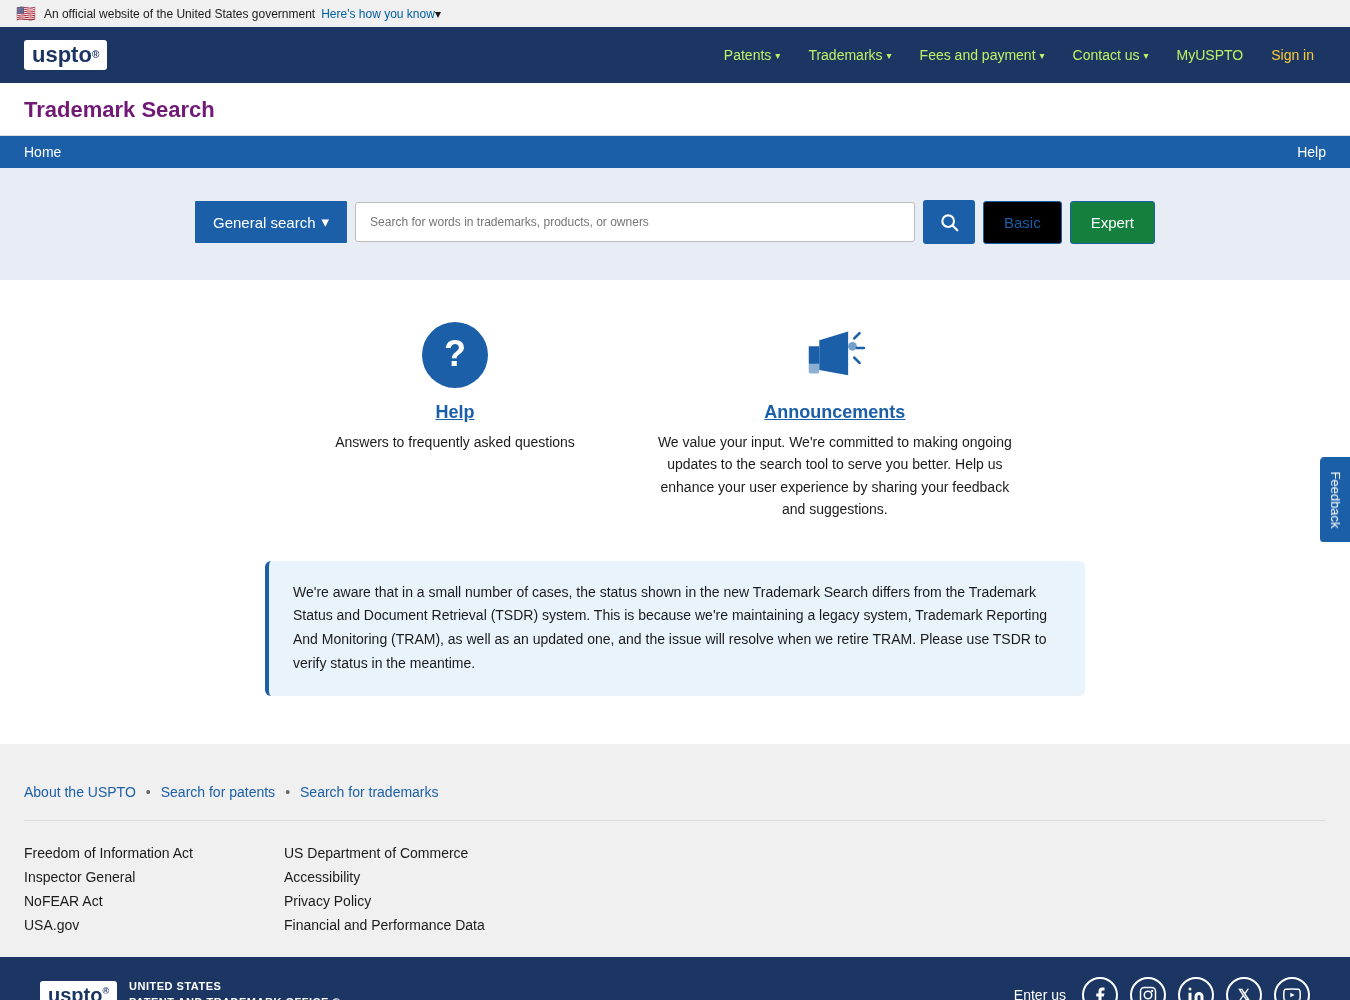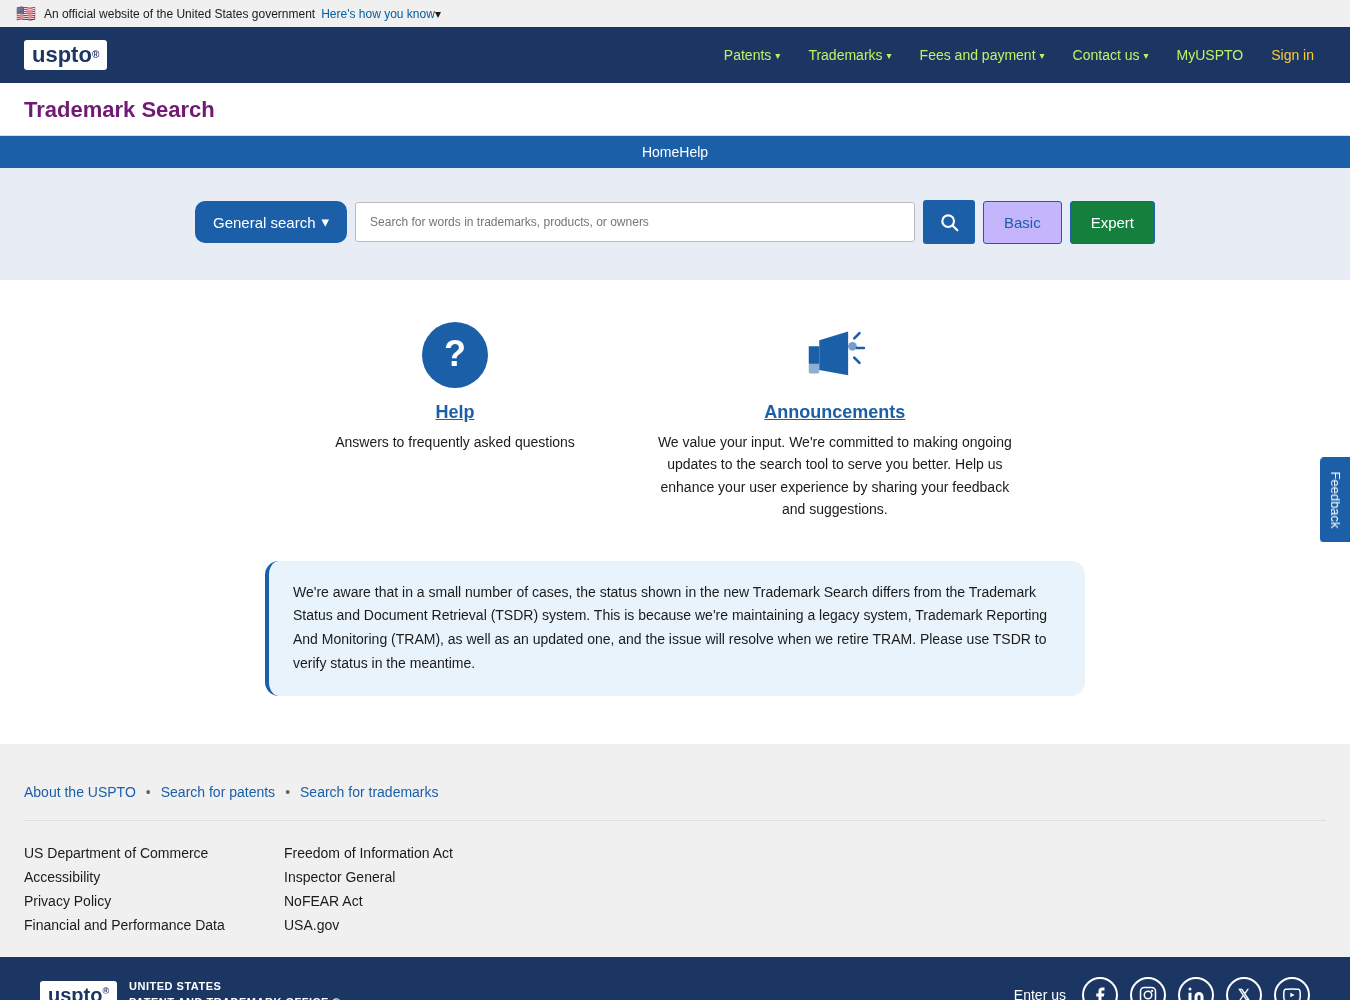--- a/index.html
+++ b/index.html
@@ -78,21 +78,21 @@
       font-size: 22px;
       font-weight: bold;
       color: #701a75;
     }
 
     
     .breadcrumb-bar {
       background: #1b5fa8;
       padding: 8px 24px;
       display: flex;
-      justify-content: center;
+      justify-content: space-between;
       align-items: center;
     }
     .breadcrumb-bar a {
       color: #fff;
       text-decoration: none;
       font-size: 14px;
     }
     .breadcrumb-help {
       color: #fff;
       text-decoration: none;
@@ -113,21 +113,21 @@
       width: 100%;
       max-width: 960px;
     }
     .search-type-btn {
       background: #1b5fa8;
       color: #fff;
       border: none;
       padding: 12px 18px;
       font-size: 15px;
       cursor: pointer;
-      border-radius: 10px;
+      border-radius: 1px;
       display: flex;
       align-items: center;
       gap: 6px;
       white-space: nowrap;
       font-weight: 500;
     }
     .search-input {
       flex: 1;
       padding: 12px 14px;
       font-size: 12px;
@@ -149,21 +149,21 @@
     }
     .view-btn {
       padding: 12px 20px;
       font-size: 15px;
       cursor: pointer;
       border-radius: 3px;
       border: 1px solid #1b5fa8;
       font-weight: 500;
     }
     .view-btn.basic {
-      background: #c4b5fd;
+      background: #000000;
       color: #1b5fa8;
     }
     .view-btn.expert {
       background: #15803d;
       color: #fff;
     }
 
     
     .main-content {
       padding: 40px 24px 48px;
@@ -208,21 +208,21 @@
       height: 70px;
     }
 
     
     .notice-box {
       max-width: 820px;
       margin: 0 auto;
       background: #e8f3fb;
       border-left: 4px solid #1b5fa8;
       padding: 20px 24px;
-      border-radius: 14px;
+      border-radius: 6px;
     }
     .notice-box p {
       font-size: 14px;
       line-height: 1.7;
       color: #1b1b1b;
     }
 
     
     footer {
       background: #f0f0f0;
@@ -491,30 +491,30 @@
     <div class="footer-nav-links">
       <a href="#">About the USPTO</a>
       <span class="footer-sep">•</span>
       <a href="#">Search for patents</a>
       <span class="footer-sep">•</span>
       <a href="#">Search for trademarks</a>
     </div>
   </div>
   <div class="footer-middle">
     <div class="footer-links-col">
+      <a href="#">Freedom of Information Act</a>
+      <a href="#">Inspector General</a>
+      <a href="#">NoFEAR Act</a>
+      <a href="#">USA.gov</a>
+    </div>
+    <div class="footer-links-col">
       <a href="#">US Department of Commerce</a>
       <a href="#">Accessibility</a>
       <a href="#">Privacy Policy</a>
       <a href="#">Financial and Performance Data</a>
-    </div>
-    <div class="footer-links-col">
-      <a href="#">Freedom of Information Act</a>
-      <a href="#">Inspector General</a>
-      <a href="#">NoFEAR Act</a>
-      <a href="#">USA.gov</a>
     </div>
   </div>
 
   <div class="footer-bottom">
     <div class="footer-logo-wrap">
       <div class="footer-logo-box">
         <span>uspto</span><span style="font-size:9px;vertical-align:super;">®</span>
       </div>
       <div class="footer-logo-text">
         <div>UNITED STATES</div>

